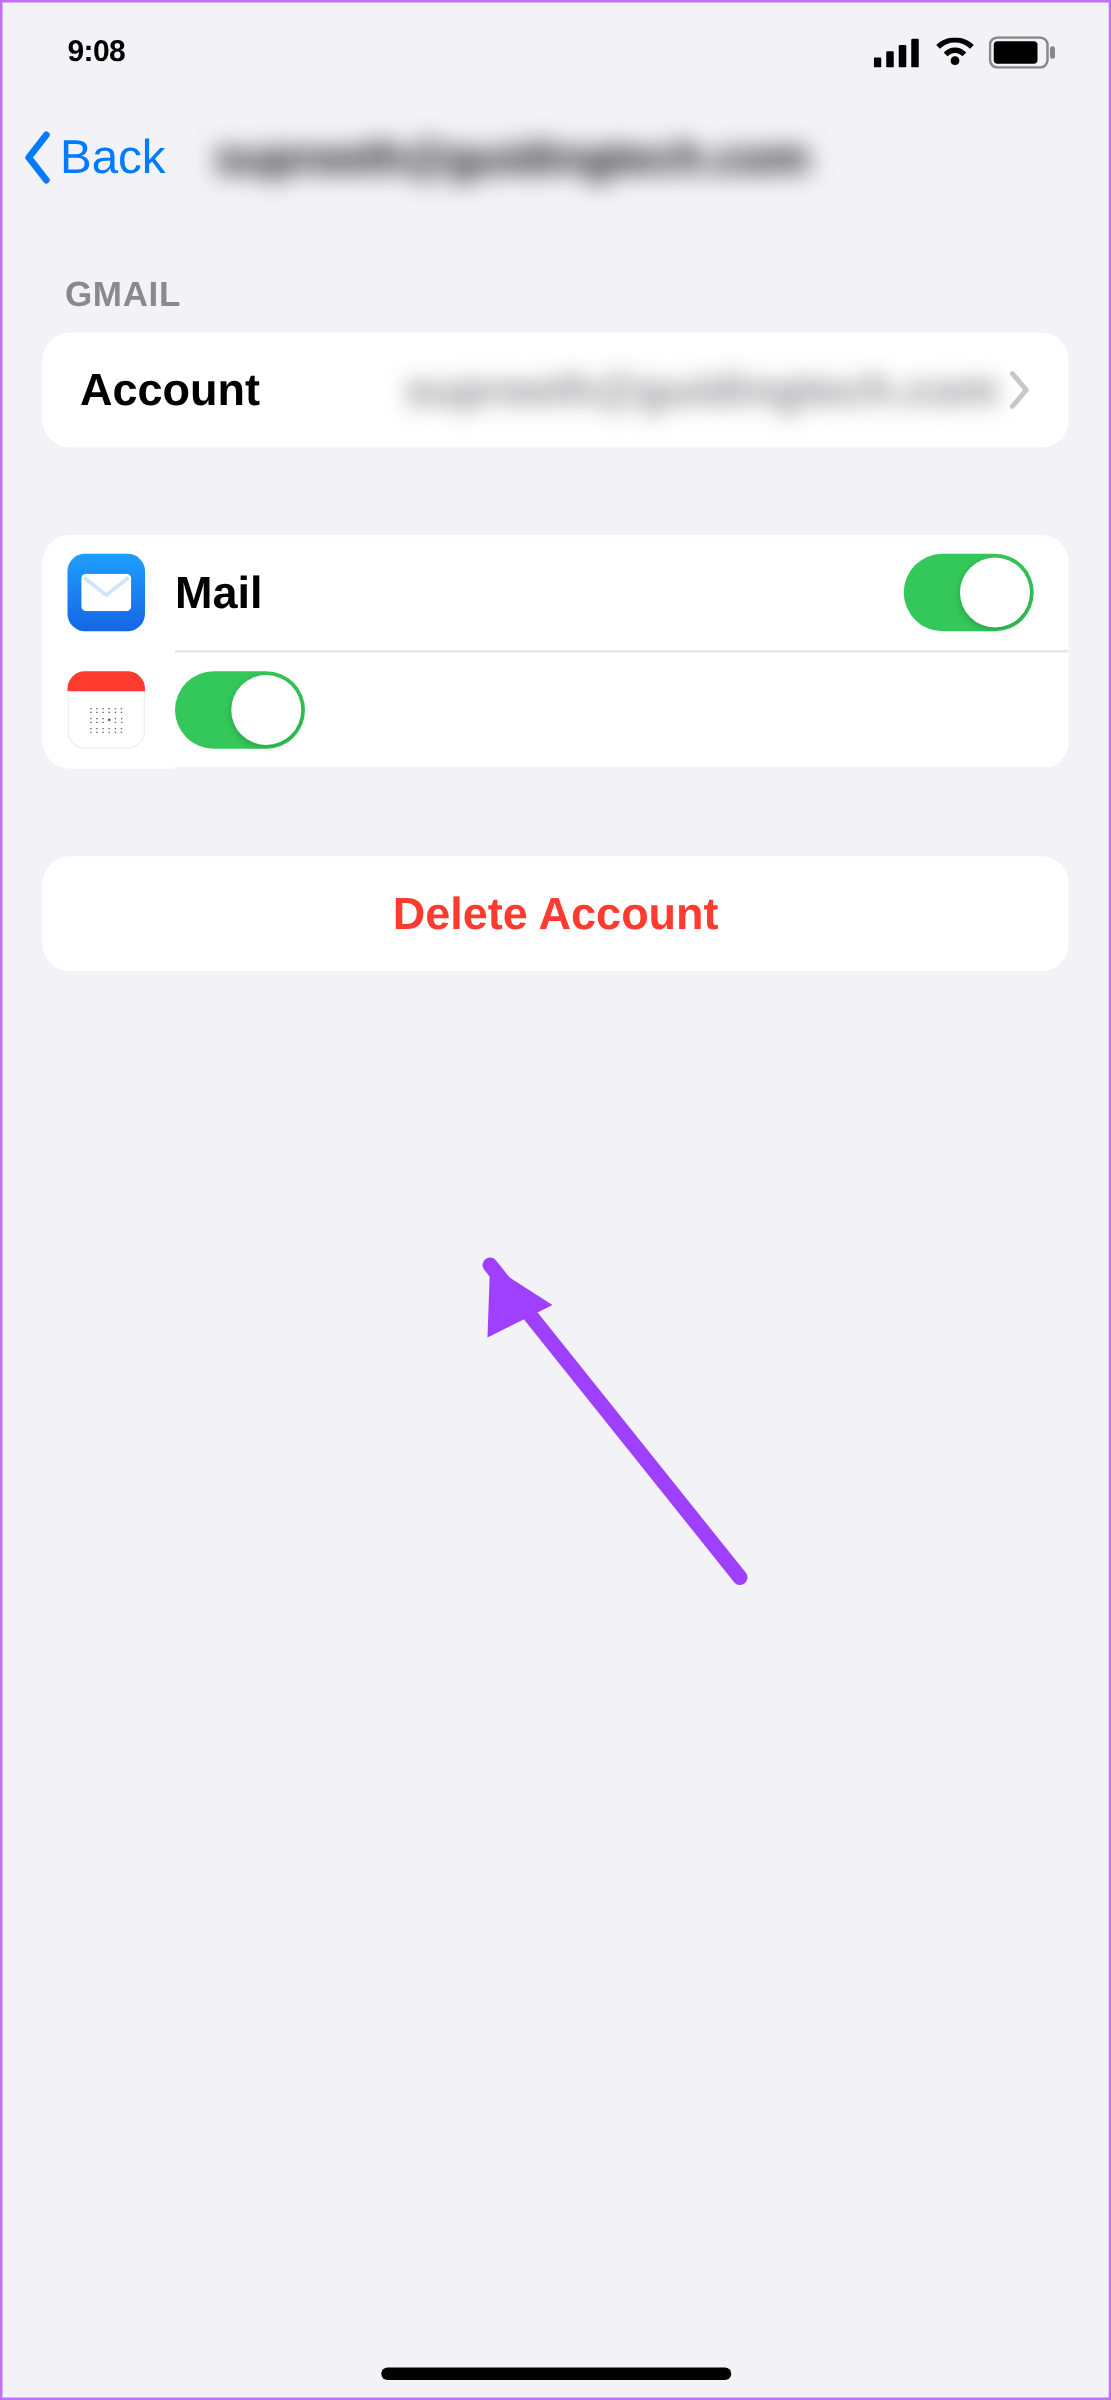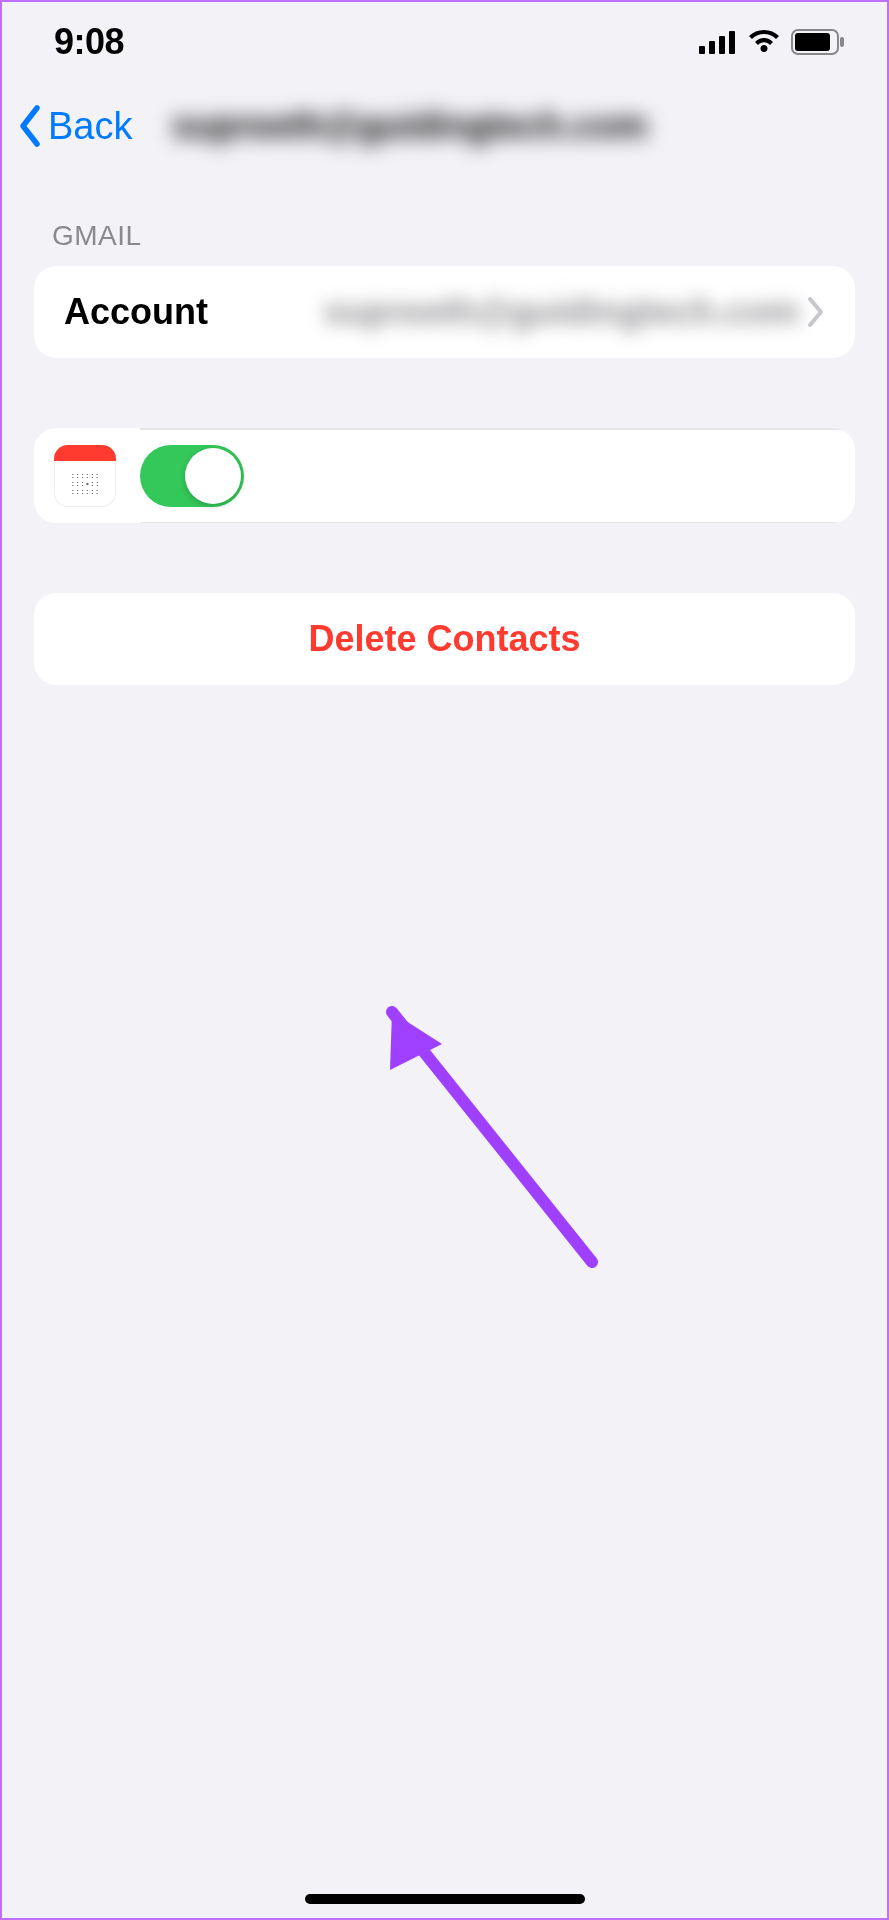--- a/index.html
+++ b/index.html
@@ -20,21 +20,21 @@
 
     
     .status-bar {
       height: 80px;
       display: flex;
       justify-content: space-between;
       align-items: center;
       padding: 0 40px 0 52px;
     }
     .status-time {
-      font-size: 36px;
+      font-size: 24px;
       font-weight: 600;
       letter-spacing: -0.5px;
     }
     .status-icons {
       display: flex;
       align-items: center;
       gap: 10px;
     }
 
     
@@ -64,20 +64,21 @@
       filter: blur(10px);
     }
 
     
     .section-header {
       padding: 50px 50px 14px;
       font-size: 28px;
       color: #8a8a8e;
       text-transform: uppercase;
       letter-spacing: 0.5px;
+      font-weight: bold;
     }
 
     
     .group {
       background: #fff;
       border-radius: 22px;
       margin: 0 32px;
       overflow: hidden;
       font-weight: bold;
     }
@@ -245,40 +246,52 @@
     <span class="row-label">Account</span>
     <span class="row-value">supreeth@guidingtech.com</span>
     <svg class="chevron-right" width="18" height="32" viewBox="0 0 18 32">
         <path d="M3 3 L14 16 L3 29" stroke="#c7c7cc" stroke-width="4" fill="none" stroke-linecap="round" stroke-linejoin="round"></path>
       </svg>
   </div>
 </div>
 
 <div class="group services">
 
+  <div class="service-row">
+    <div class="service-icon mail-icon">
+      <svg width="40" height="30" viewBox="0 0 40 30">
+          <rect x="0" y="0" width="40" height="30" rx="4" fill="#fff"></rect>
+          <path d="M2 3 L20 17 L38 3" stroke="#cfe6fa" stroke-width="3" fill="none"></path>
+        </svg>
+    </div>
+    <span class="service-label">Mail</span>
+    <div class="toggle on">
+        <div class="toggle-knob"></div>
+      </div>
+  </div>
   <div class="divider"></div>
 
   <div class="divider"></div>
 
   <div class="service-row">
     <div class="service-icon calendar-icon">
       <div class="calendar-top"></div>
       <div class="calendar-dots">: : : : : :<br>: : : • : :<br>: : : : : :</div>
     </div>
     <div class="toggle on">
         <div class="toggle-knob"></div>
       </div>
   </div>
   <div class="divider"></div>
 
 </div>
 
 <div class="group delete-group">
   <div class="delete-row">
-    <span>Delete Contacts</span>
+    <span>Delete Account</span>
   </div>
 </div>
 
 <svg class="arrow-annotation" width="280" height="320" viewBox="0 0 280 320">
   <line x1="50" y1="50" x2="250" y2="300" stroke="#a040ff" stroke-width="12" stroke-linecap="round"></line>
   <polygon points="50,50 48,108 100,82" fill="#a040ff"></polygon>
 </svg>
 
 <div class="home-indicator"></div>
 

